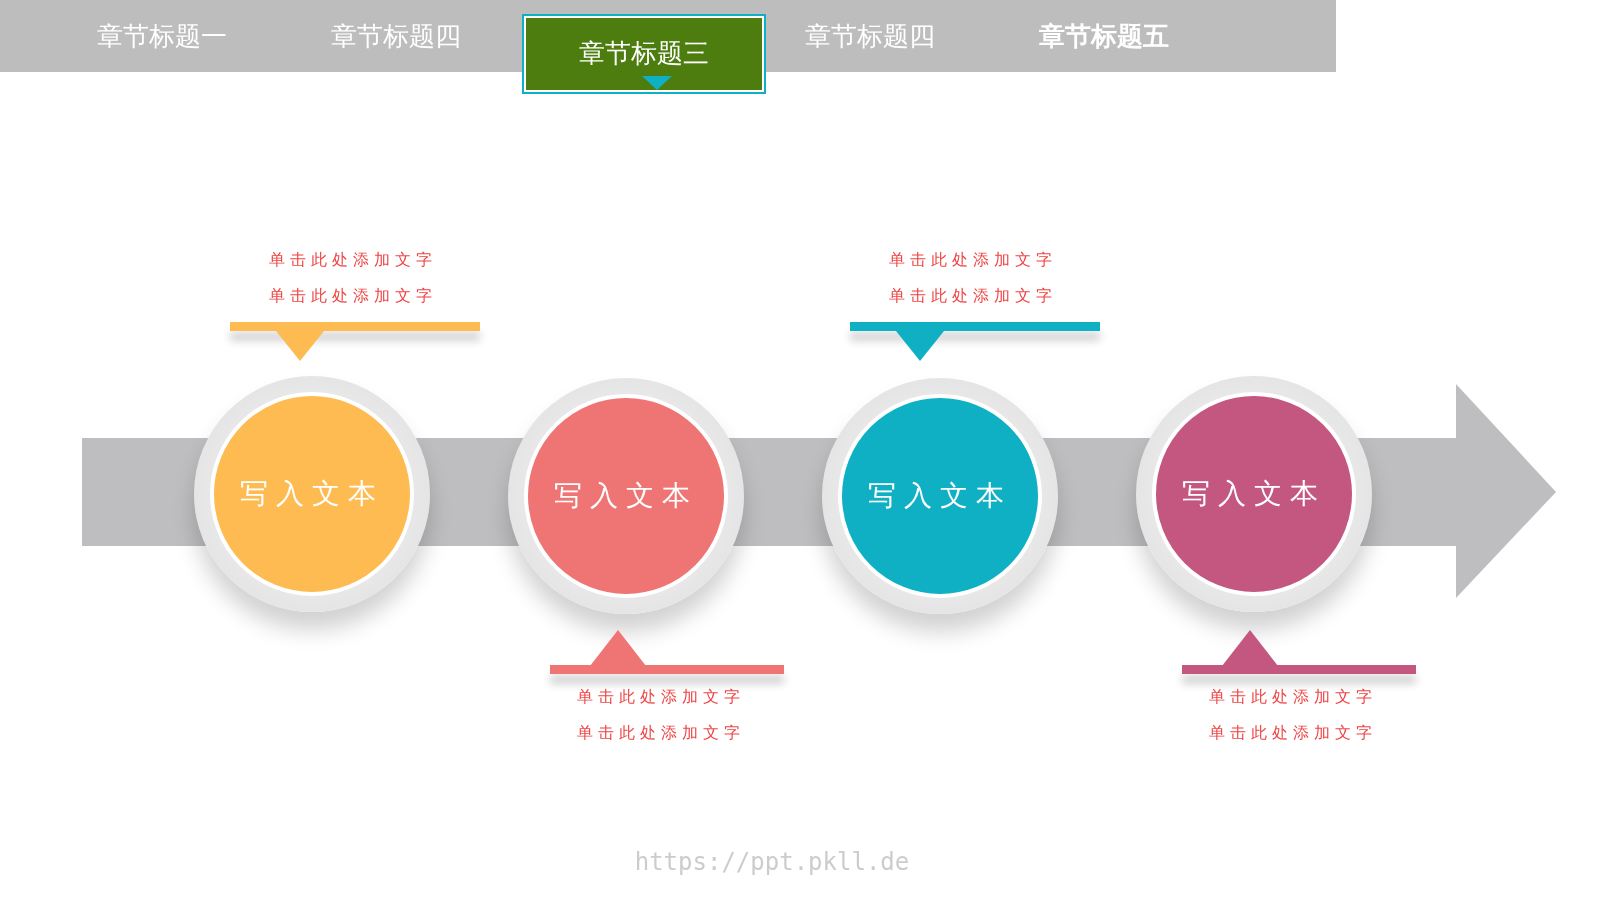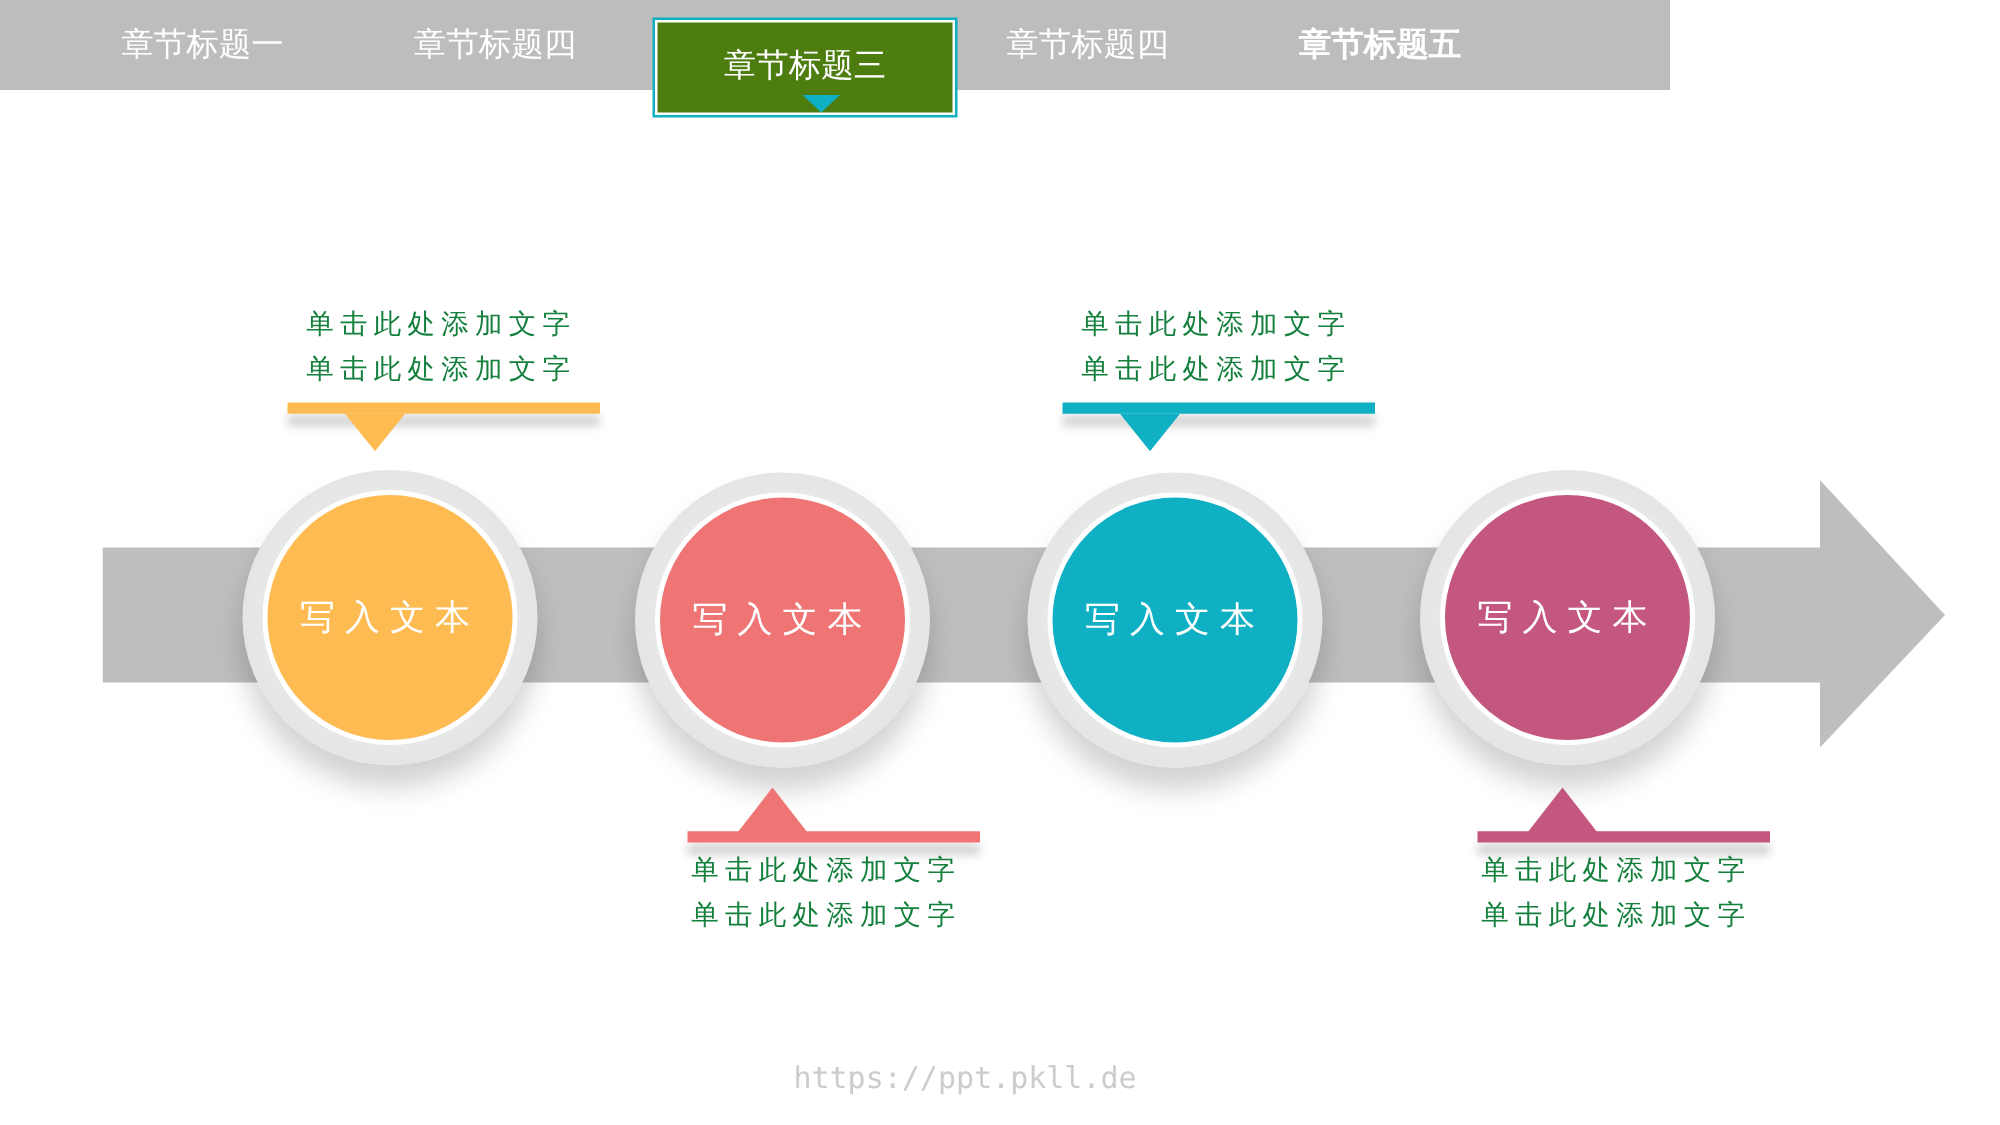--- a/index.html
+++ b/index.html
@@ -4,21 +4,21 @@
 <style>
   html,body{margin:0;padding:0;}
   body{width:1600px;height:900px;position:relative;overflow:hidden;background:#ffffff;font-family:"DejaVu Sans",sans-serif;}
   .topbar{position:absolute;left:0;top:0;width:1336px;height:72px;background:#bdbdbd;}
   .tab{position:absolute;top:0;height:72px;line-height:72px;color:#ffffff;font-size:26px;text-align:center;width:220px;cursor:pointer;}
   .tab.active{background:#4d7c0f;top:16px;height:76px;border:2px solid #ffffff;outline:2px solid #0fb0c4;box-sizing:border-box;}
   .tab-pointer{position:absolute;left:642px;top:76px;width:0;height:0;border-left:15px solid transparent;border-right:15px solid transparent;border-top:14px solid #0fb0c4;}
   .arrow{position:absolute;left:82px;top:384px;}
   .node{position:absolute;width:236px;height:236px;border-radius:50%;background:radial-gradient(circle,#e8e8e8 60%,#dcdcdc 100%);box-shadow:0 18px 22px rgba(0,0,0,0.18);}
   .circle{position:absolute;left:16px;top:16px;width:204px;height:204px;border-radius:50%;border:4px solid #ffffff;box-sizing:border-box;display:flex;align-items:center;justify-content:center;color:#ffffff;font-size:28px;letter-spacing:8px;text-align:right;}
-  .ctext{position:absolute;width:250px;text-align:center;color:#15803d;font-family:"DejaVu Serif",serif;font-size:22px;line-height:36px;letter-spacing:5px;}
+  .ctext{position:absolute;width:250px;text-align:center;color:#ef4444;font-family:"DejaVu Serif",serif;font-size:16px;line-height:36px;letter-spacing:5px;}
   .bar{position:absolute;height:9px;width:250px;box-shadow:0 10px 8px rgba(0,0,0,0.18);}
   .tri-down{position:absolute;width:0;height:0;border-left:24px solid transparent;border-right:24px solid transparent;}
   .tri-up{position:absolute;width:0;height:0;border-left:28px solid transparent;border-right:28px solid transparent;}
   .footer{position:absolute;left:0;top:848px;width:1544px;text-align:center;color:#cccccc;font-size:24px;font-family:"DejaVu Sans Mono",monospace;}
 </style>
 </head>
 <body>
 
 <div class="topbar">
   <div class="tab" style="left:52px;">章节标题一</div>

